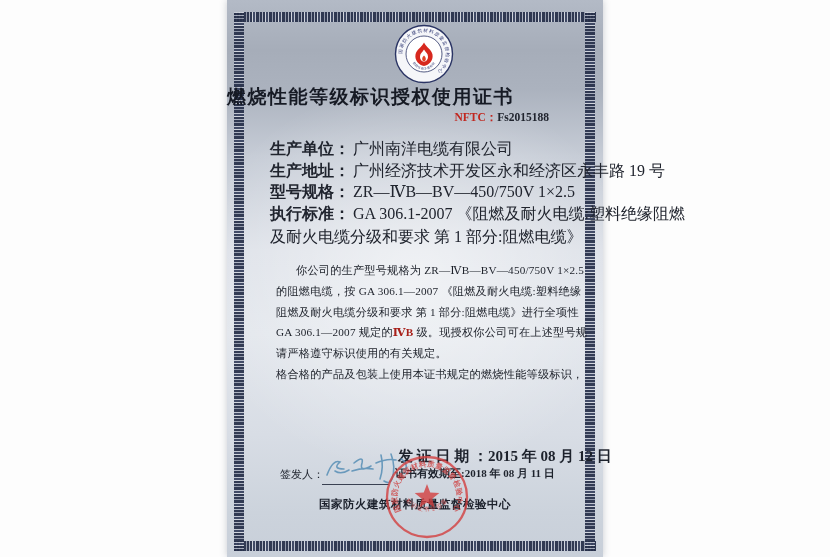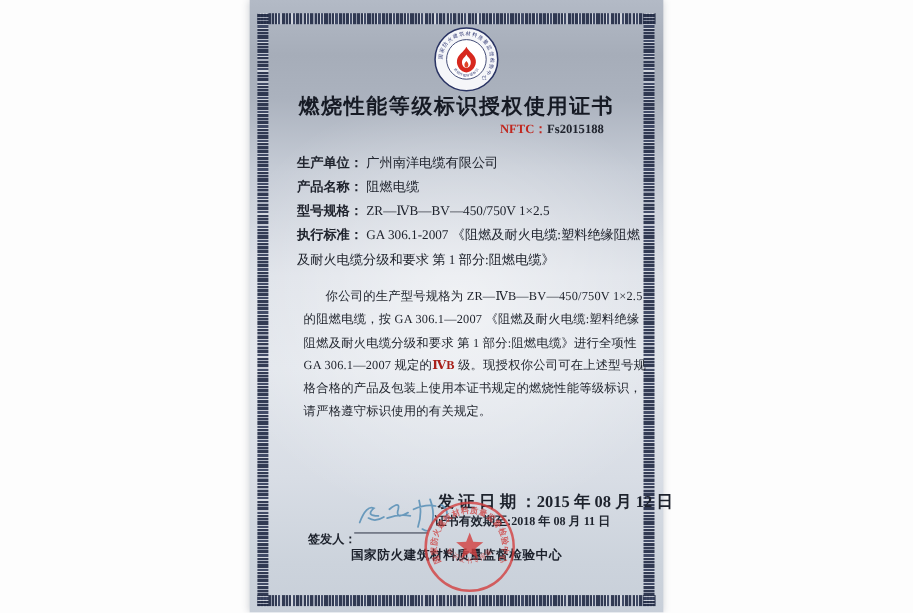--- a/index.html
+++ b/index.html
@@ -8,35 +8,35 @@
   .paper{position:absolute;left:227px;top:0;width:376px;height:557px;
          background:
            radial-gradient(ellipse 75% 45% at 50% 50%, rgba(255,255,255,.55), rgba(255,255,255,0) 78%),
            linear-gradient(180deg,#b3bac6 0%,#a6adb9 9%,#abb2be 16%,#c6ccd6 28%,#dde1e8 45%,#e2e6ec 60%,#d8dde5 78%,#ccd3dc 92%,#c8cfd9 100%);
          box-shadow:0 0 7px rgba(40,50,70,.25);}
   .chain{position:absolute;opacity:.93;}
   .chain-h{height:10px;left:7px;right:7px;
     background:repeating-linear-gradient(90deg,#262f49 0 2px,#aab0bf 2px 3px,#262f49 3px 5px,#d3d7df 5px 6px,#37415e 6px 8px,#c0c5d1 8px 9px,#262f49 9px 12px,#8f96a8 12px 13px);}
   .chain-v{width:10px;top:12px;height:539px;
     background:repeating-linear-gradient(0deg,#262f49 0 2px,#aab0bf 2px 3px,#262f49 3px 5px,#d3d7df 5px 6px,#37415e 6px 8px,#c0c5d1 8px 9px,#262f49 9px 12px,#8f96a8 12px 13px);}
-  .title{position:absolute;left:0;top:84px;width:100%;text-align:center;
+  .title{position:absolute;left:0;top:84px;width:100%;
          font-size:19px;font-weight:bold;letter-spacing:1.5px;color:#161a24;}
   .nftc-line{position:absolute;top:110px;right:54px;font-size:11.5px;font-weight:bold;color:#20242e;}
   .nftc-label{color:#c1271f;}
-  .fields{position:absolute;left:43px;top:141px;width:300px;font-size:12px;color:#20242e;}
+  .fields{position:absolute;left:43px;top:141px;width:300px;font-size:16px;color:#20242e;}
   .field-row{display:flex;line-height:15px;margin-bottom:6.5px;white-space:nowrap;}
   .field-label{font-weight:bold;flex:none;margin-right:3px;}
   .field-cont{margin-top:8px;line-height:15px;white-space:nowrap;}
   .body-text{position:absolute;left:49px;top:260px;width:290px;font-size:11.2px;
              line-height:20.8px;color:#1d212a;letter-spacing:.2px;}
   .body-text .ln{white-space:nowrap;}
   .indent{text-indent:20px;}
   .grade-red{color:#a8201a;font-weight:bold;}
   .issue-date{position:absolute;left:171px;top:447px;font-size:15px;font-weight:bold;color:#1d222c;white-space:nowrap;}
-  .signer{position:absolute;left:53px;top:467px;font-size:11px;font-weight:bold;color:#1d222c;margin-top:16px;}
+  .signer{position:absolute;left:53px;top:467px;font-size:11px;font-weight:normal;color:#1d222c;}
   .sig-line{position:absolute;left:95px;top:484px;width:67px;border-bottom:1.5px solid #3a4152;}
   .sig-svg{position:absolute;left:94px;top:449px;}
   .valid{position:absolute;left:168px;top:466px;font-size:11px;font-weight:bold;color:#1d222c;white-space:nowrap;}
   .issuer{position:absolute;left:0;top:497px;width:100%;text-align:center;
           font-size:11.5px;font-weight:bold;letter-spacing:.5px;color:#1b202b;}
   .logo-svg{position:absolute;left:167px;top:24px;}
   .seal-svg{position:absolute;left:150px;top:447px;opacity:.8;}
 </style>
 </head>
 <body>
@@ -73,41 +73,41 @@
     <div class="nftc-line">
       <span class="nftc-label">NFTC：</span><span>Fs2015188</span>
     </div>
 
     <div class="fields">
       <div class="field-row">
         <span class="field-label">生产单位：</span>
         <span>广州南洋电缆有限公司</span>
       </div>
       <div class="field-row">
-        <span class="field-label">产品名称：</span>
-        <span>阻燃电缆</span>
+        <span class="field-label">生产地址：</span>
+        <span>广州经济技术开发区永和经济区永丰路 19 号</span>
       </div>
       <div class="field-row">
         <span class="field-label">型号规格：</span>
         <span>ZR—ⅣB—BV—450/750V 1×2.5</span>
       </div>
       <div class="field-row">
         <span class="field-label">执行标准：</span>
         <span>GA 306.1-2007 《阻燃及耐火电缆:塑料绝缘阻燃</span>
       </div>
       <div class="field-cont">及耐火电缆分级和要求 第 1 部分:阻燃电缆》</div>
     </div>
 
     <div class="body-text">
       <div class="ln indent">你公司的生产型号规格为 ZR—ⅣB—BV—450/750V 1×2.5</div>
       <div class="ln">的阻燃电缆，按 GA 306.1—2007 《阻燃及耐火电缆:塑料绝缘</div>
       <div class="ln">阻燃及耐火电缆分级和要求 第 1 部分:阻燃电缆》进行全项性</div>
       <div class="ln"><span>GA 306.1—2007 规定的</span><span class="grade-red">ⅣB</span><span> 级。现授权你公司可在上述型号规</span></div>
+      <div class="ln">请严格遵守标识使用的有关规定。</div>
       <div class="ln">格合格的产品及包装上使用本证书规定的燃烧性能等级标识，</div>
-      <div class="ln">请严格遵守标识使用的有关规定。</div>
     </div>
 
     <div class="issue-date">
       <span>发 证 日 期 ：</span><span>2015 年 08 月 12 日</span>
     </div>
     <div class="signer">签发人：</div>
     <div class="sig-line"></div>
     <svg class="sig-svg" width="95" height="40" viewBox="0 0 95 40">
       <g fill="none" stroke="#5e93b8" stroke-width="1.6" stroke-linecap="round" opacity="0.9">
         <path d="M6,26 Q12,10 19,13 Q11,20 23,20 M14,22 Q20,26 28,21"></path>

